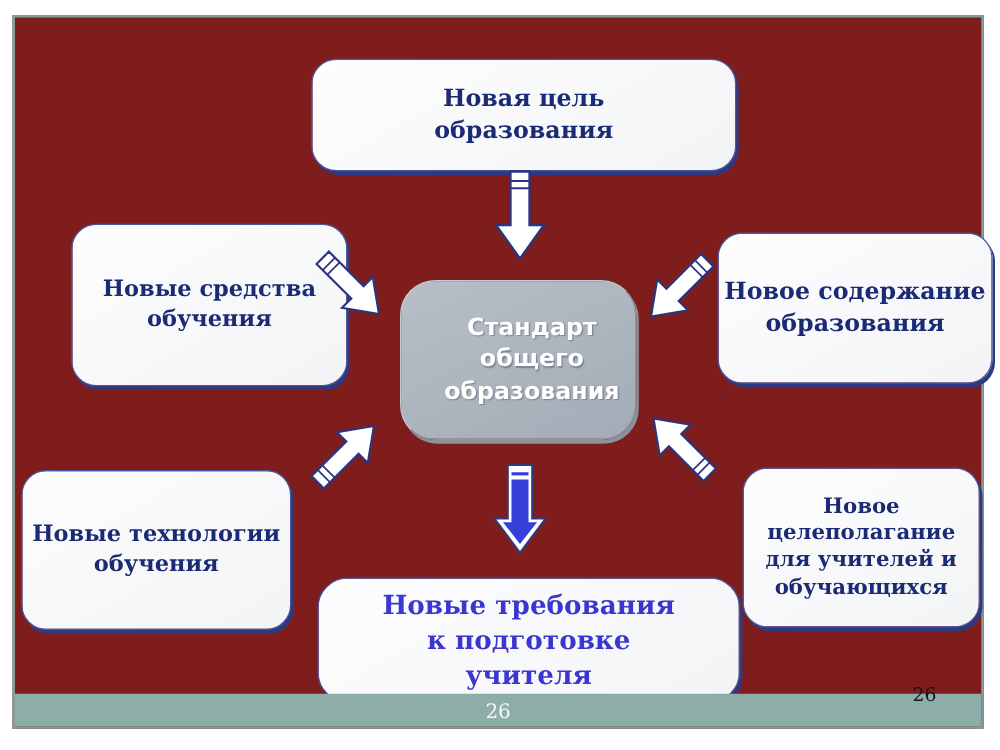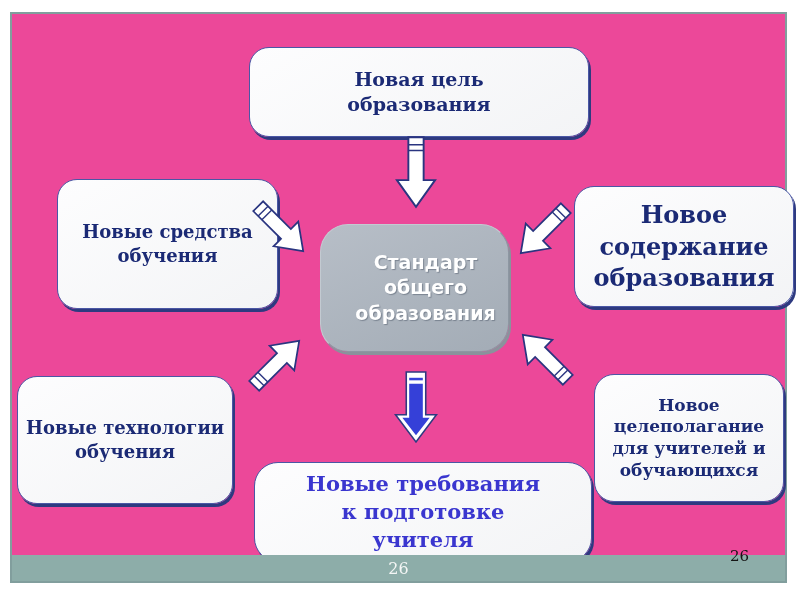--- a/index.html
+++ b/index.html
@@ -1,36 +1,36 @@
 <!DOCTYPE html>
 <html><head>
 <meta charset="utf-8">
 <style>
   html,body{margin:0;padding:0;background:#ffffff;width:800px;height:600px;overflow:hidden;}
   .stage{position:absolute;left:0;top:0;width:800px;height:600px;font-family:"DejaVu Serif",serif;}
   .content{position:absolute;left:10px;top:12px;width:777px;height:571px;
-           background:#ec4899;border:2px solid #819e9d;box-sizing:border-box;}
+           background:#7f1d1d;border:2px solid #819e9d;box-sizing:border-box;}
   .footer-bar{position:absolute;left:0;bottom:0;width:100%;height:26px;background:#8dada9;
               display:flex;align-items:center;justify-content:center;}
   .footer-num{color:#f4f6f5;font-size:16px;font-family:"DejaVu Serif",serif;}
   .corner-num{position:absolute;left:730px;top:547px;color:#151515;font-size:15px;
               font-family:"DejaVu Serif",serif;z-index:5;}
   .node{position:absolute;box-sizing:border-box;border-radius:20px;
         background:linear-gradient(150deg,#fdfdfe 0%,#f3f4f6 100%);
         border:1px solid #4a57a5;
         box-shadow:2px 3px 0 #2e3a80;
         display:flex;align-items:center;justify-content:center;text-align:center;}
   .node-label{white-space:pre-line;font-weight:bold;color:#1b2a75;line-height:1.32;
               font-family:"DejaVu Serif",serif;}
   .node-top   {left:237px;top:33px; width:340px;height:90px;}
   .node-top    .node-label{font-size:19px;}
   .node-lu    {left:45px; top:165px;width:221px;height:130px;}
   .node-lu     .node-label{font-size:18px;}
   .node-ru    {left:562px;top:172px;width:220px;height:121px;}
-  .node-ru     .node-label{font-size:24px;}
+  .node-ru     .node-label{font-size:19px;}
   .node-ll    {left:5px; top:362px;width:216px;height:128px;}
   .node-ll     .node-label{font-size:18px;}
   .node-rl    {left:582px;top:360px;width:190px;height:128px;}
   .node-rl     .node-label{font-size:17px;line-height:1.28;}
   .node-bottom{left:242px;top:448px;width:338px;height:100px;border-radius:24px;}
   .node-bottom .node-label{font-size:21px;color:#3a36cf;}
   .node-center{left:308px;top:210px;width:189px;height:128px;border-radius:28px;
                background:linear-gradient(155deg,#b7bec7 0%,#a3acb6 100%);
                border:1px solid #c3cad1;border-right-color:#8d97a2;border-bottom-color:#8d97a2;
                box-shadow:2px 3px 0 #8a929c;}

